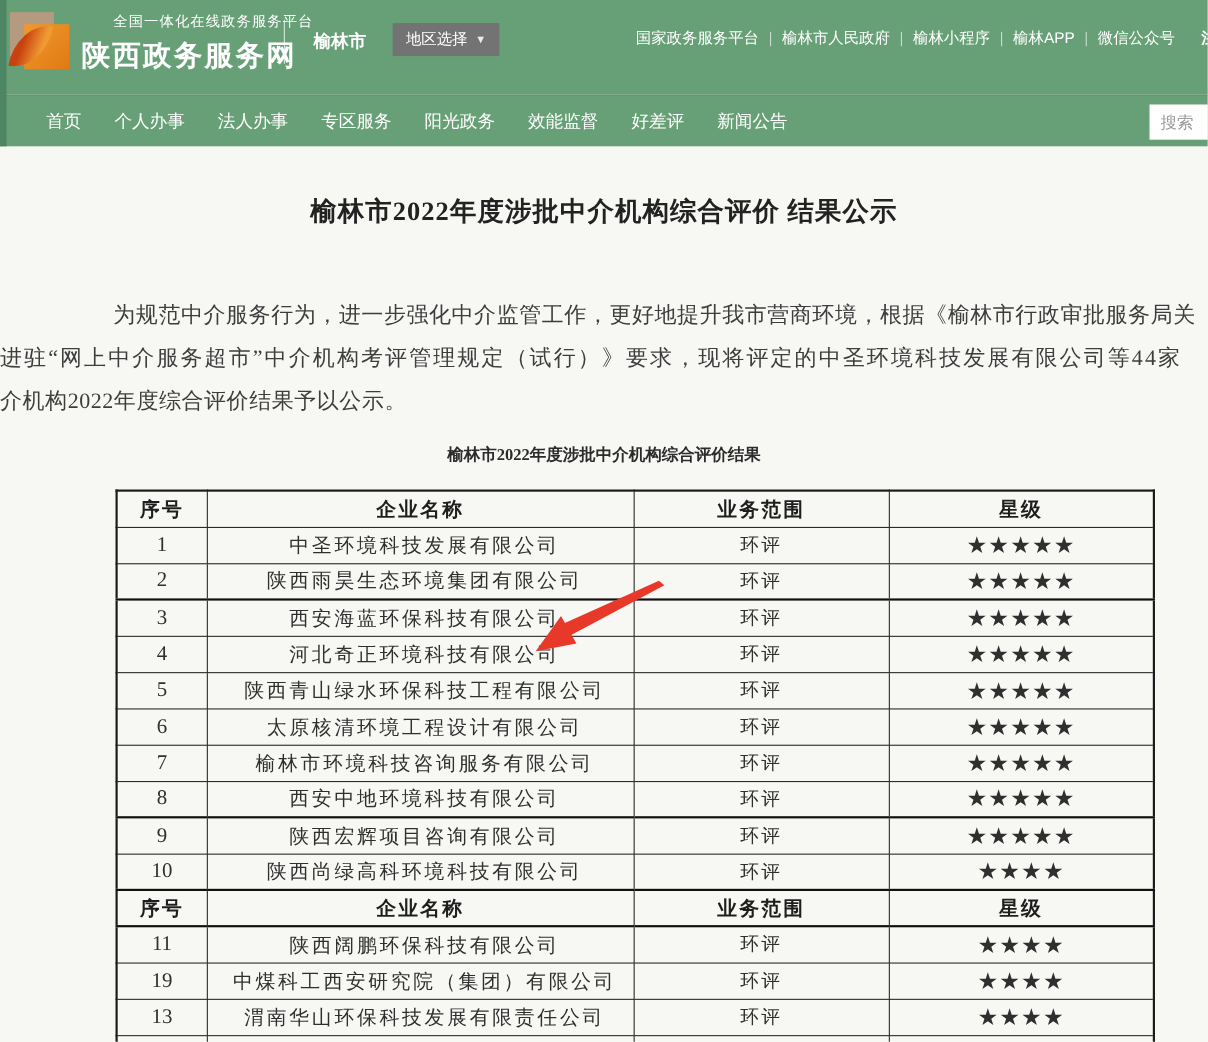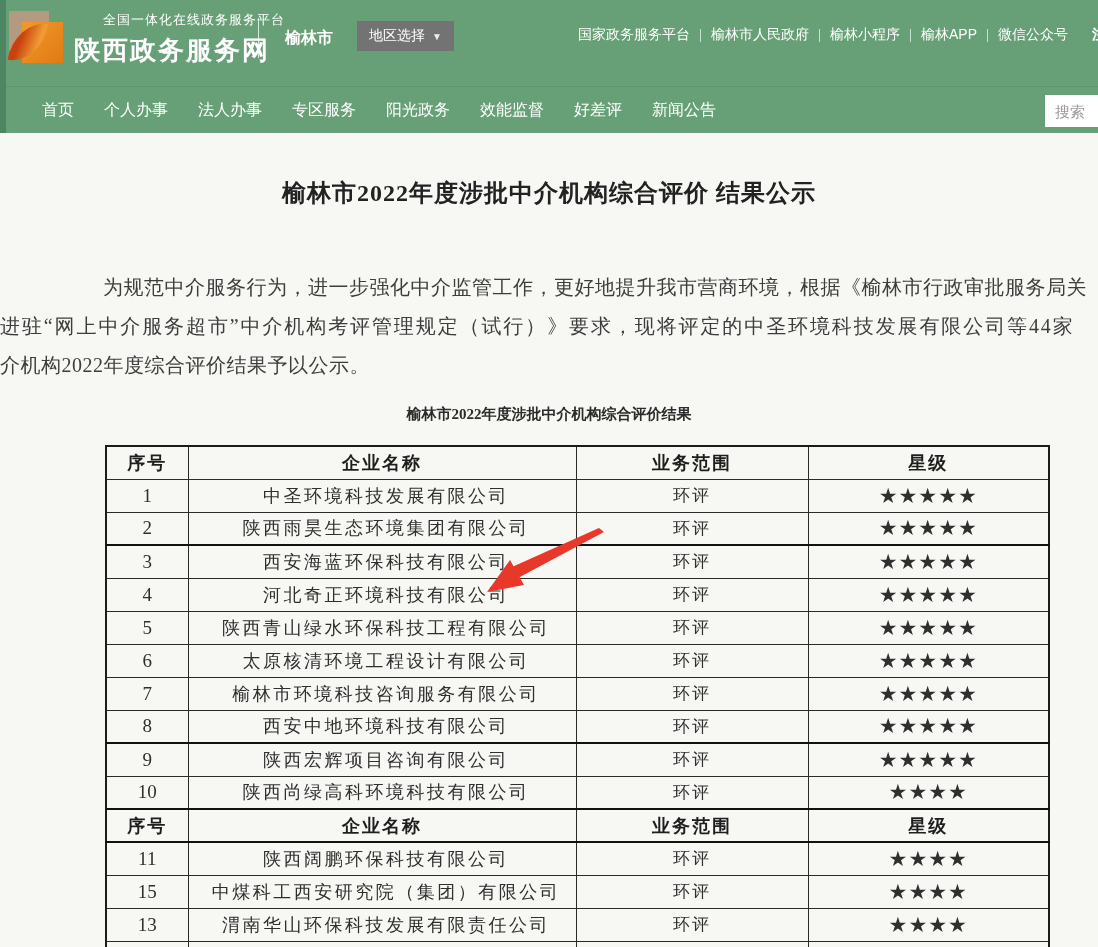--- a/index.html
+++ b/index.html
@@ -223,21 +223,21 @@
         <th>业务范围</th>
         <th>星级</th>
       </tr>
       <tr class="bt2">
         <td class="c-no">11</td>
         <td class="c-name">陕西阔鹏环保科技有限公司</td>
         <td class="c-scope">环评</td>
         <td class="c-stars">★★★★</td>
       </tr>
       <tr>
-        <td class="c-no">15</td>
+        <td class="c-no">19</td>
         <td class="c-name">中煤科工西安研究院（集团）有限公司</td>
         <td class="c-scope">环评</td>
         <td class="c-stars">★★★★</td>
       </tr>
       <tr>
         <td class="c-no">13</td>
         <td class="c-name">渭南华山环保科技发展有限责任公司</td>
         <td class="c-scope">环评</td>
         <td class="c-stars">★★★★</td>
       </tr>

